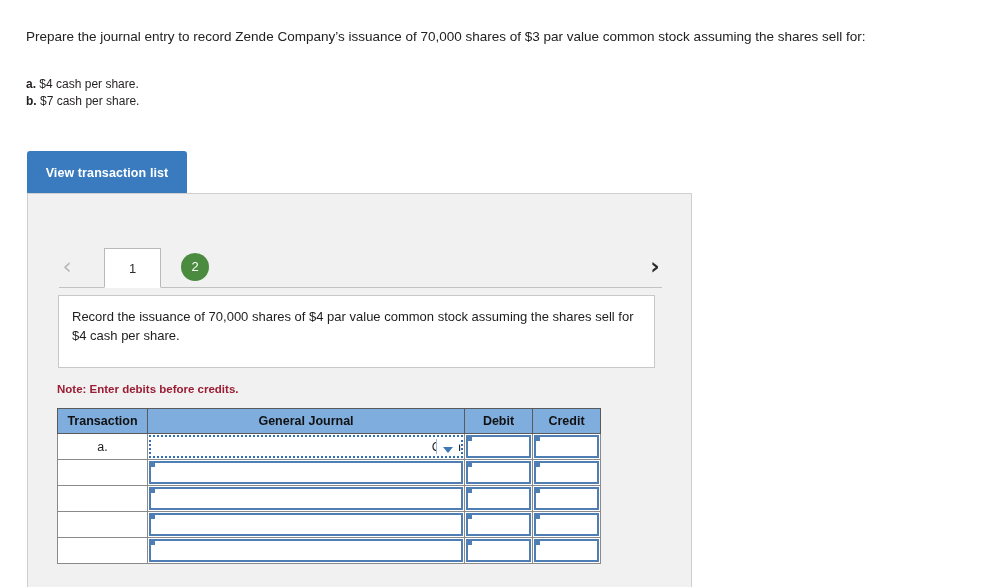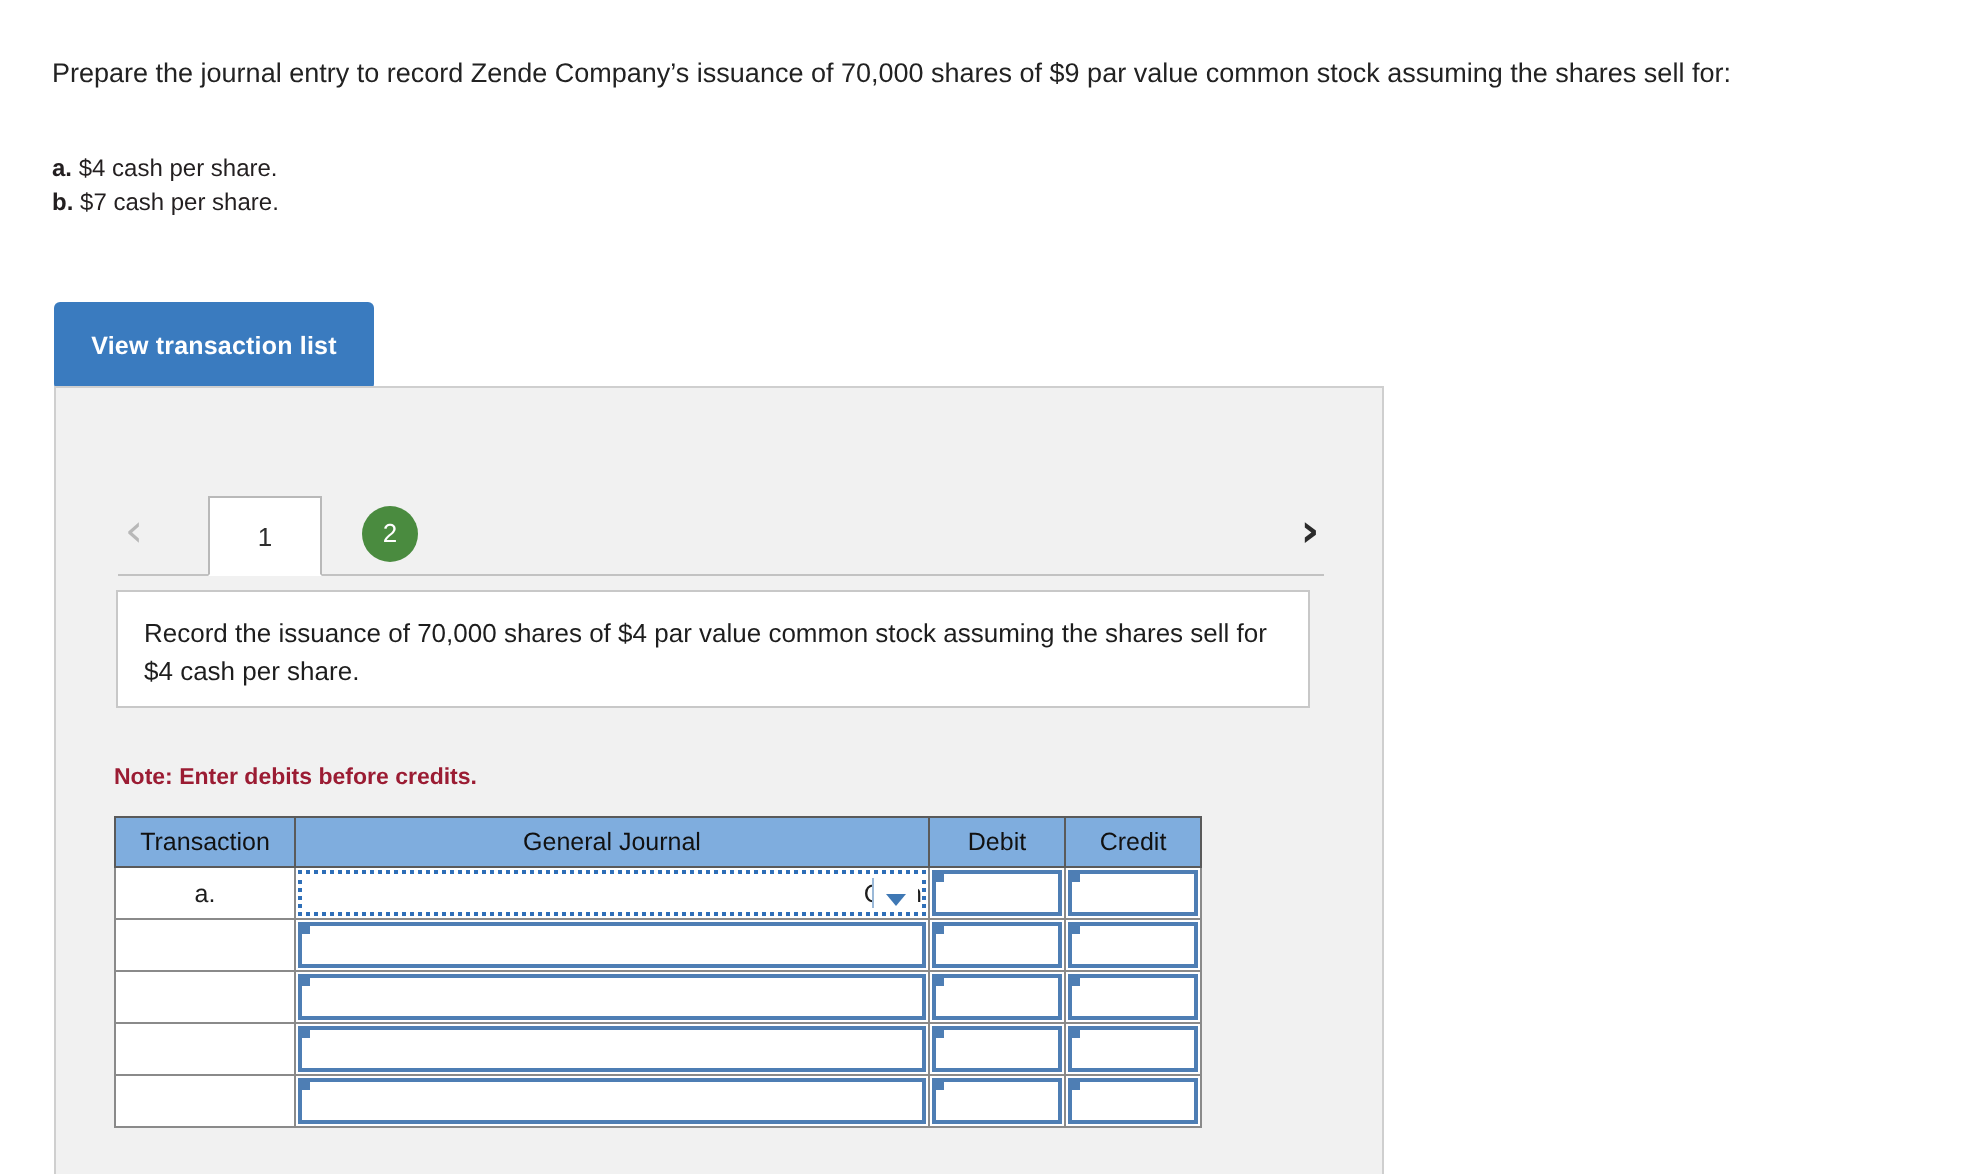--- a/index.html
+++ b/index.html
@@ -131,21 +131,21 @@
     cursor: pointer;
     z-index: 3;
   }
 
   
   .instruction {
     position: absolute;
     left: 30px;
     top: 101px;
     width: 597px;
-    height: 59px;
+    height: 73px;
     background: #ffffff;
     border: 1px solid #c8c8c8;
     box-sizing: border-box;
     padding: 11px 14px 0 13px;
     font-size: 13px;
     line-height: 19px;
     color: #1d1d1d;
   }
 
   .note {
@@ -163,21 +163,21 @@
     left: 29px;
     top: 214px;
     border-collapse: collapse;
     table-layout: fixed;
     background: #ffffff;
   }
   .jtable th {
     background: #7fadde;
     border: 1px solid #5a5a5a;
     font-size: 12.5px;
-    font-weight: normal;
+    font-weight: bold;
     color: #111111;
     height: 24px;
     padding: 0;
     text-align: center;
   }
   .jtable td {
     border: 1px solid #8a8a8a;
     height: 25px;
     padding: 0;
     font-size: 12.5px;
@@ -235,21 +235,21 @@
     top: 8px;
     width: 0; height: 0;
     border-left: 5px solid transparent;
     border-right: 5px solid transparent;
     border-top: 6px solid #3f78b4;
   }
 </style>
 </head>
 <body>
 
-<div class="question">Prepare the journal entry to record Zende Company’s issuance of 70,000 shares of $9 par value common stock assuming the shares sell for:</div>
+<div class="question">Prepare the journal entry to record Zende Company’s issuance of 70,000 shares of $3 par value common stock assuming the shares sell for:</div>
 
 <div class="choices">
   <div class="row">
     <span class="lbl">a.</span>
     <span>$4 cash per share.</span>
   </div>
   <div class="row">
     <span class="lbl">b.</span>
     <span>$7 cash per share.</span>
   </div>

